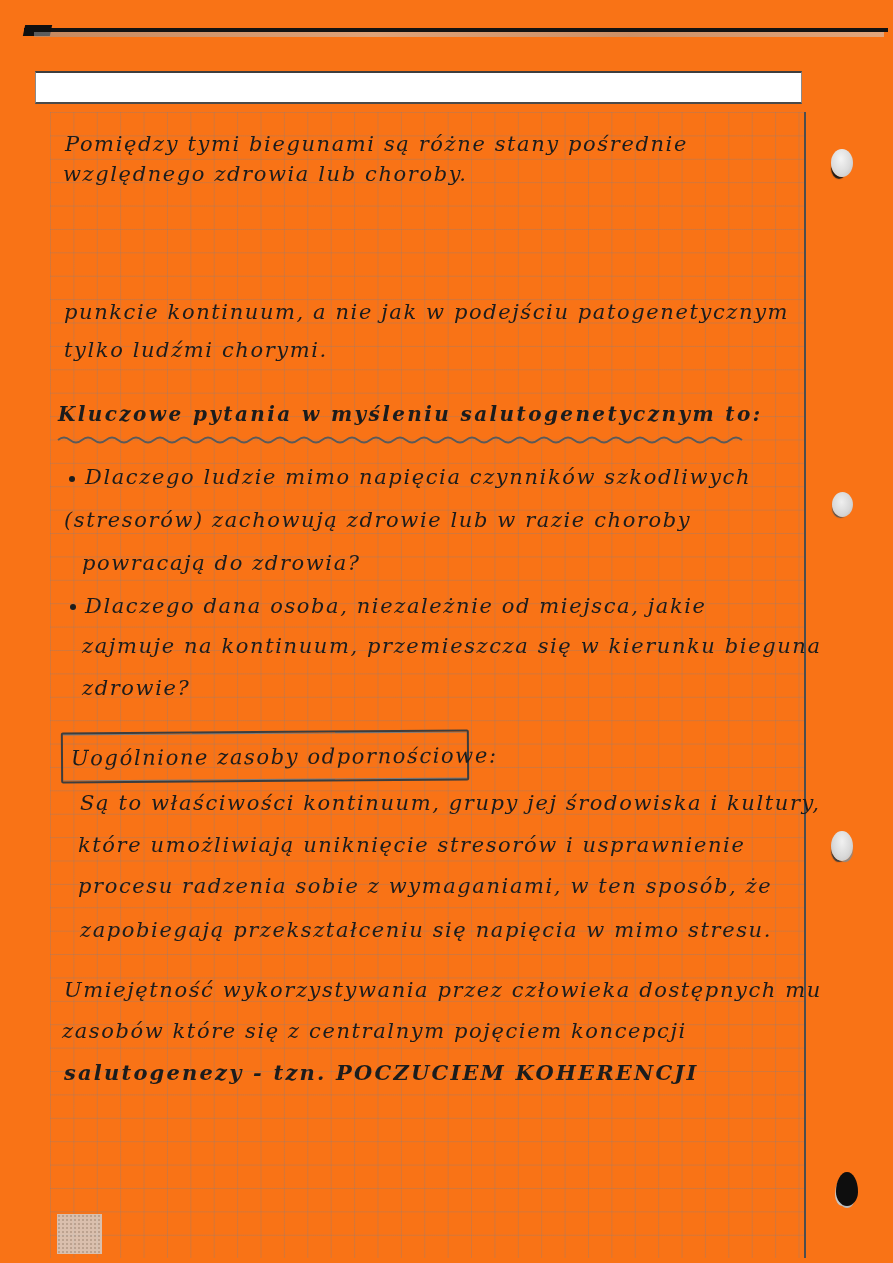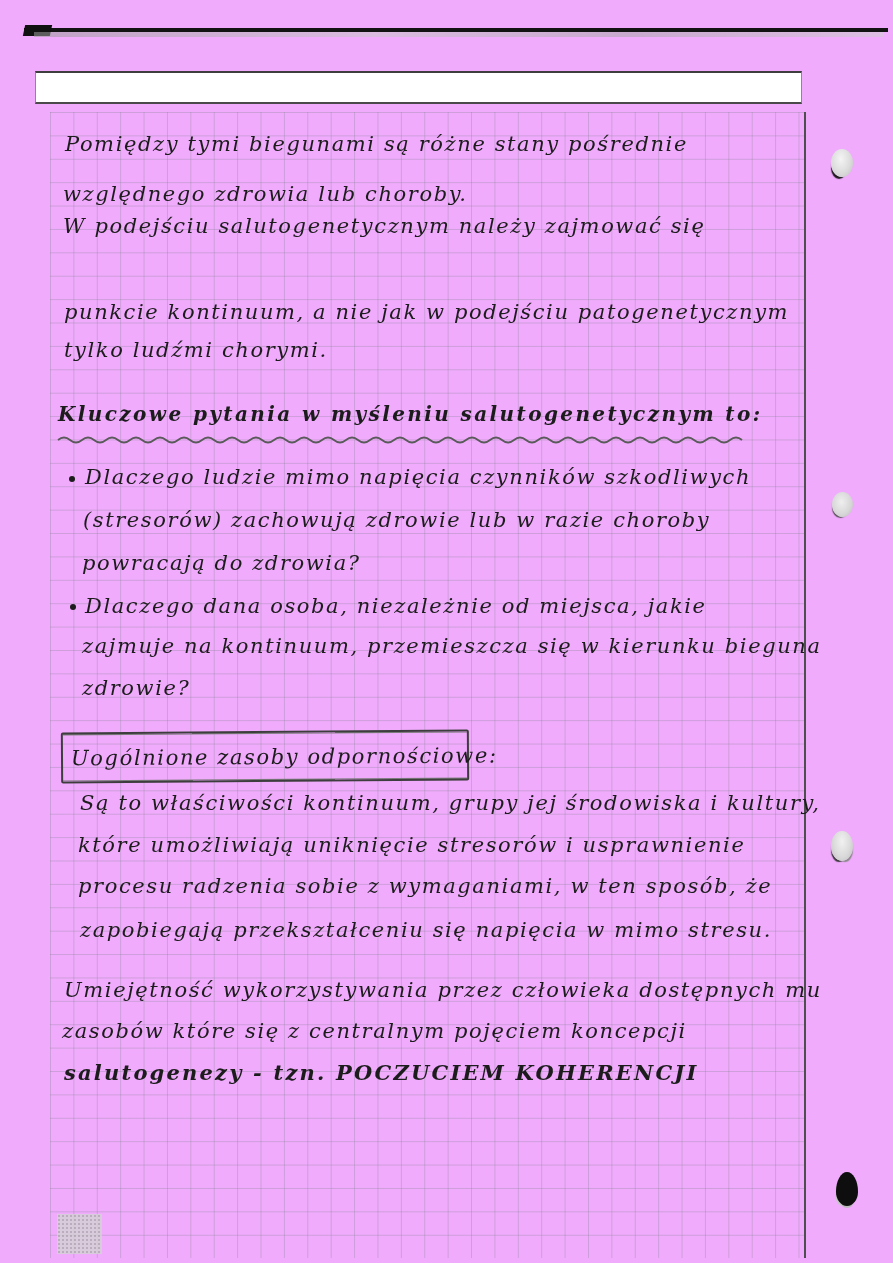--- a/index.html
+++ b/index.html
@@ -1,19 +1,19 @@
 <!DOCTYPE html>
 <html><head>
 <meta charset="utf-8">
 <style>
   html,body{margin:0;padding:0;background:#e9e9e9;}
   .page{
     position:relative;
     width:893px;height:1263px;
-    background:#f0abfc;
+    background:#f97316;
     overflow:hidden;
     font-family:"DejaVu Serif", serif;
   }
   
   .top-bar{
     position:absolute;left:24px;top:28px;width:864px;height:4px;
     background:#121212;
   }
   .top-bar::before{
     content:"";position:absolute;left:0;top:-3px;width:27px;height:11px;
@@ -100,35 +100,34 @@
 
 <div class="page">
 
   <div class="top-bar"></div>
 
   <div class="header-box"></div>
 
   <div class="sheet"></div>
 
   <div class="line" style="left:65px;top:132px">Pomiędzy tymi biegunami są różne stany pośrednie</div>
-  <div class="line" style="left:63px;top:182px">względnego zdrowia lub choroby.</div>
-  <div class="line" style="left:63px;top:214px">W podejściu salutogenetycznym należy zajmować się</div>
+  <div class="line" style="left:63px;top:162px">względnego zdrowia lub choroby.</div>
   <div class="line" style="left:64px;top:300px">punkcie kontinuum, a nie jak w podejściu patogenetycznym</div>
   <div class="line" style="left:64px;top:338px">tylko ludźmi chorymi.</div>
 
   <div class="line heading" style="left:58px;top:402px">Kluczowe pytania w myśleniu salutogenetycznym to:</div>
   <div class="wavy">
     <svg width="700" height="10" aria-hidden="true">
       <path d="M2 5 q 6 -5 12 0 t 12 0 t 12 0 t 12 0 t 12 0 t 12 0 t 12 0 t 12 0 t 12 0 t 12 0 t 12 0 t 12 0 t 12 0 t 12 0 t 12 0 t 12 0 t 12 0 t 12 0 t 12 0 t 12 0 t 12 0 t 12 0 t 12 0 t 12 0 t 12 0 t 12 0 t 12 0 t 12 0 t 12 0 t 12 0 t 12 0 t 12 0 t 12 0 t 12 0 t 12 0 t 12 0 t 12 0 t 12 0 t 12 0 t 12 0 t 12 0 t 12 0 t 12 0 t 12 0 t 12 0 t 12 0 t 12 0 t 12 0 t 12 0 t 12 0 t 12 0 t 12 0 t 12 0 t 12 0 t 12 0 t 12 0 t 12 0" stroke="#5a5a5a" stroke-width="1.8" fill="none"></path>
     </svg>
   </div>
 
   <div class="bullet-dot" style="left:69px;top:476px"></div>
   <div class="line" style="left:85px;top:465px">Dlaczego ludzie mimo napięcia czynników szkodliwych</div>
-  <div class="line" style="left:83px;top:508px">(stresorów) zachowują zdrowie lub w razie choroby</div>
+  <div class="line" style="left:64px;top:508px">(stresorów) zachowują zdrowie lub w razie choroby</div>
   <div class="line" style="left:82px;top:551px">powracają do zdrowia?</div>
 
   <div class="bullet-dot" style="left:70px;top:604px"></div>
   <div class="line" style="left:85px;top:594px">Dlaczego dana osoba, niezależnie od miejsca, jakie</div>
   <div class="line" style="left:82px;top:634px">zajmuje na kontinuum, przemieszcza się w kierunku bieguna</div>
   <div class="line" style="left:82px;top:676px">zdrowie?</div>
 
   <div class="boxed">
     <div class="line">Uogólnione zasoby odpornościowe:</div>
   </div>

